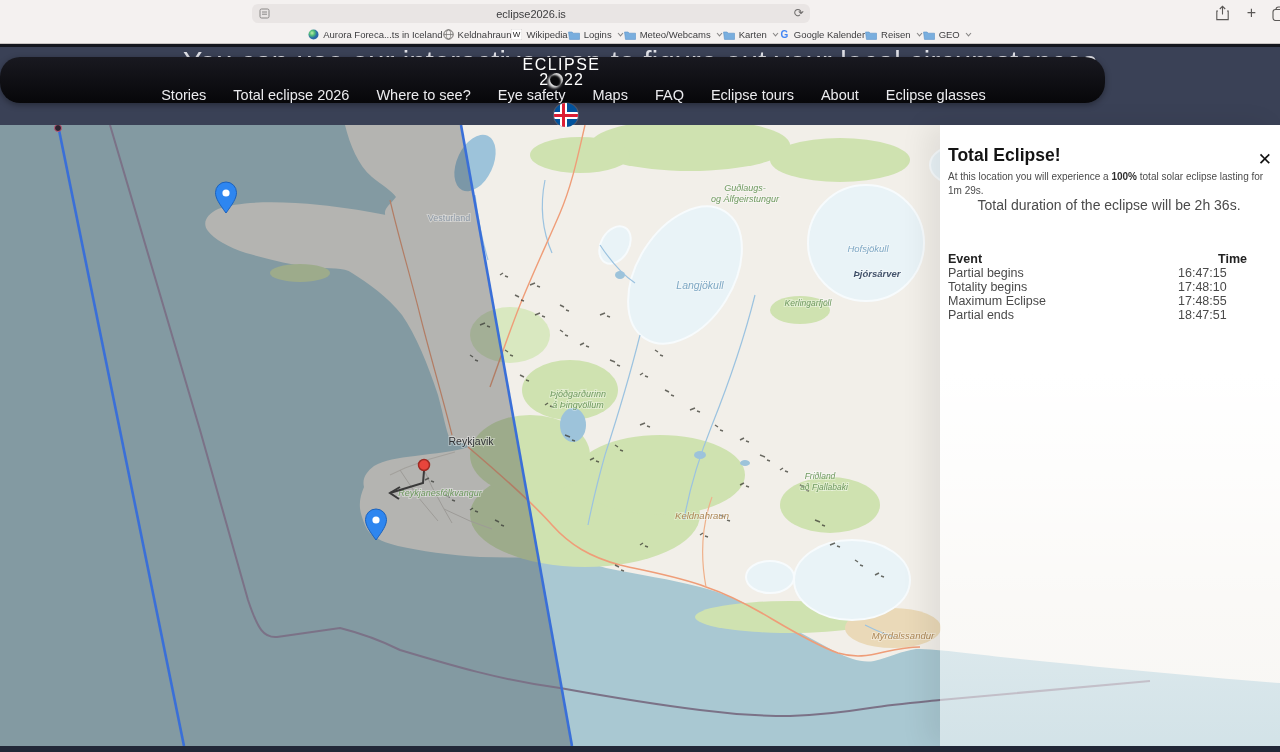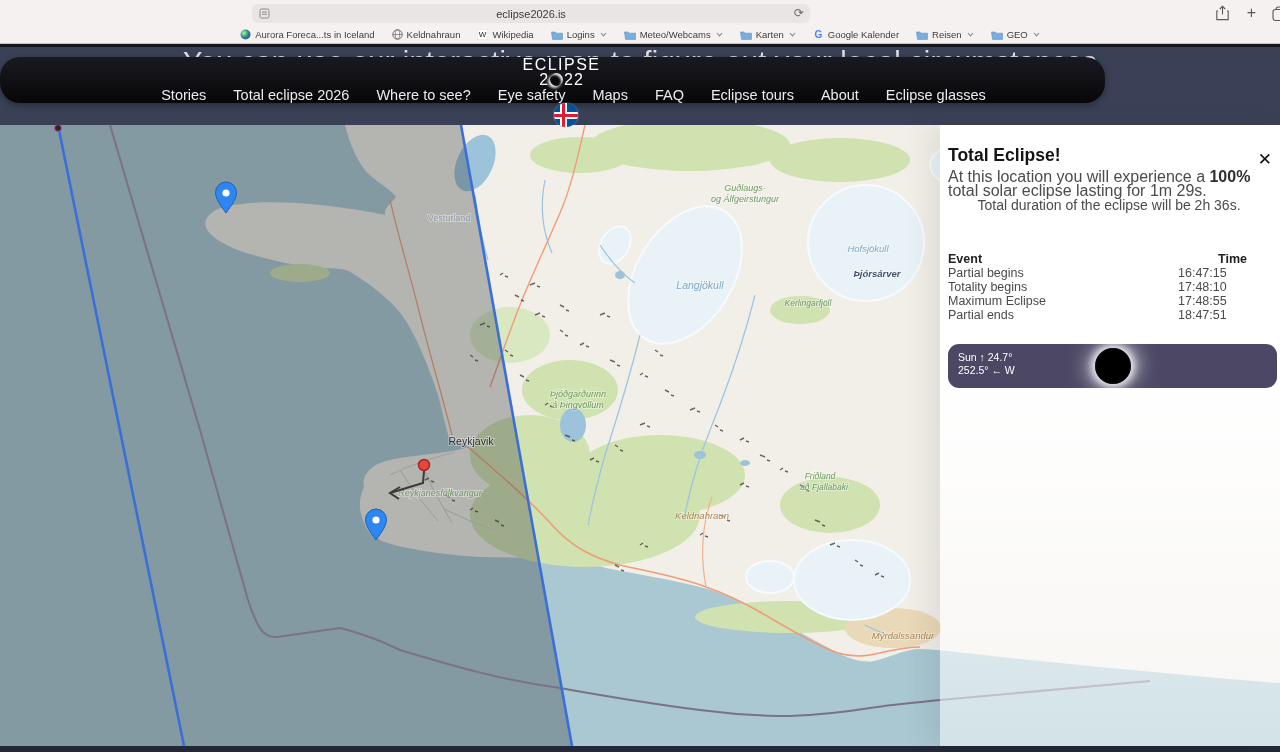--- a/index.html
+++ b/index.html
@@ -9,21 +9,21 @@
   
   .chrome{position:absolute;top:0;left:0;width:1280px;height:44px;background:#f4f1f0;border-bottom:1px solid #c9c5c3;z-index:40;}
   .urlrow{position:relative;height:26px;}
   .urlfield{position:absolute;left:252px;top:4px;width:558px;height:19px;background:#e9e5e4;border-radius:6px;display:flex;align-items:center;justify-content:center;color:#3c3c3e;font-size:11px;}
   .urlfield .fld-ico{position:absolute;left:7px;top:4px;color:#8a8887;}
   .urlfield .reload{position:absolute;right:6px;top:2px;color:#6f6d6c;font-size:12px;}
   .chrome-right{position:absolute;right:0;top:0;height:26px;display:flex;align-items:center;gap:12px;padding-right:0;color:#5a5856;}
   .chrome-right .ci{width:17px;height:17px;display:flex;align-items:center;justify-content:center;}
   .ci.plus{font-size:16px;color:#5a5856;}
   .ci.tabs{margin-right:-9px;}
-  .bookmarks{position:relative;height:17px;display:flex;justify-content:center;align-items:center;gap:17px;font-size:9.5px;color:#3d3d3f;}
+  .bookmarks{position:relative;height:17px;display:flex;justify-content:center;align-items:center;font-size:9.5px;color:#3d3d3f;}
   .bm{display:flex;align-items:center;gap:4px;white-space:nowrap;}
   .bm svg{display:block;}
   .bm .chev{color:#8a8887;margin-left:1px;}
 
   
   .top-band{position:absolute;top:44px;left:0;width:1280px;height:81px;background:linear-gradient(#14161e 0 3px,#3a4156 3px);z-index:5;}
   .headline{position:absolute;top:2px;left:0;width:100%;text-align:center;font-size:29px;font-weight:500;color:#dfe0e6;white-space:nowrap;letter-spacing:.2px;z-index:1;}
   .navpill{position:absolute;top:13px;left:0;width:1105px;height:46px;background:linear-gradient(#191920,#070709);border-radius:20px;display:flex;align-items:center;z-index:2;box-shadow:0 2px 6px rgba(0,0,0,.35);flex-direction:column;}
   .logo{margin-left:18px;width:108px;color:#fff;line-height:15px;text-align:center;}
   .logo .l1{font-size:16px;letter-spacing:1.5px;font-weight:500;}
@@ -50,21 +50,21 @@
 
   .bottom-strip{position:absolute;left:0;top:746px;width:1280px;height:6px;background:#222838;z-index:6;}
 
   
   .panel{position:absolute;left:940px;top:125px;width:340px;height:621px;z-index:10;
     background:linear-gradient(180deg,#ffffff 0%,#ffffff 40%,rgba(255,255,255,.85) 58%,rgba(255,255,255,.62) 78%,rgba(252,253,253,.5) 100%);
     box-shadow:-14px 0 26px rgba(0,0,0,.07);}
   .panel-content{padding:0 10px 0 8px;position:relative;height:100%;}
   .close-btn{position:absolute;top:6px;right:8px;font-size:17px;color:#111;cursor:pointer;line-height:17px;font-weight:500;}
   .p-title{margin-top:20px;font-size:17.5px;font-weight:700;color:#141414;}
-  .p-body{margin-top:4px;font-size:16px;line-height:14px;color:#4b4b4b;}
+  .p-body{margin-top:4px;font-size:10px;line-height:14px;color:#4b4b4b;}
   .p-body b{color:#2e2e2e;}
   .p-body2{font-size:14px;line-height:14px;color:#4b4b4b;text-align:center;}
   .etable{margin-top:40px;font-size:12.5px;color:#4a4a4a;}
   .etable .erow{display:flex;line-height:14px;}
   .etable .erow .c1{width:230px;flex:none;}
   .etable .ehead{font-weight:700;color:#222;gap:40px;}
   .sunbox{margin-top:22px;width:329px;height:44px;background:#4b4764;border-radius:11px;position:relative;color:#fff;overflow:hidden;}
   .sunbox .suntext{position:absolute;left:10px;top:7px;font-size:10.5px;line-height:13px;}
   .sun-disc{position:absolute;left:147px;top:4px;width:36px;height:36px;border-radius:50%;
     background:radial-gradient(circle at 50% 50%, #000 0 62%, #0c0c10 70%);
@@ -431,23 +431,16 @@
             <div class="erow">
               <span class="c1">Maximum Eclipse</span>
               <span class="c2">17:48:55</span>
             </div>
             <div class="erow">
               <span class="c1">Partial ends</span>
               <span class="c2">18:47:51</span>
             </div>
           </div>
       </div>
-      <div class="sunbox">
-        <div class="suntext">
-          <div>Sun ↑ 24.7°</div>
-          <div>252.5° ← W</div>
-        </div>
-        <div class="sun-disc"></div>
-      </div>
     </div>
   </div>
 
 </div>
 
 </body></html>

